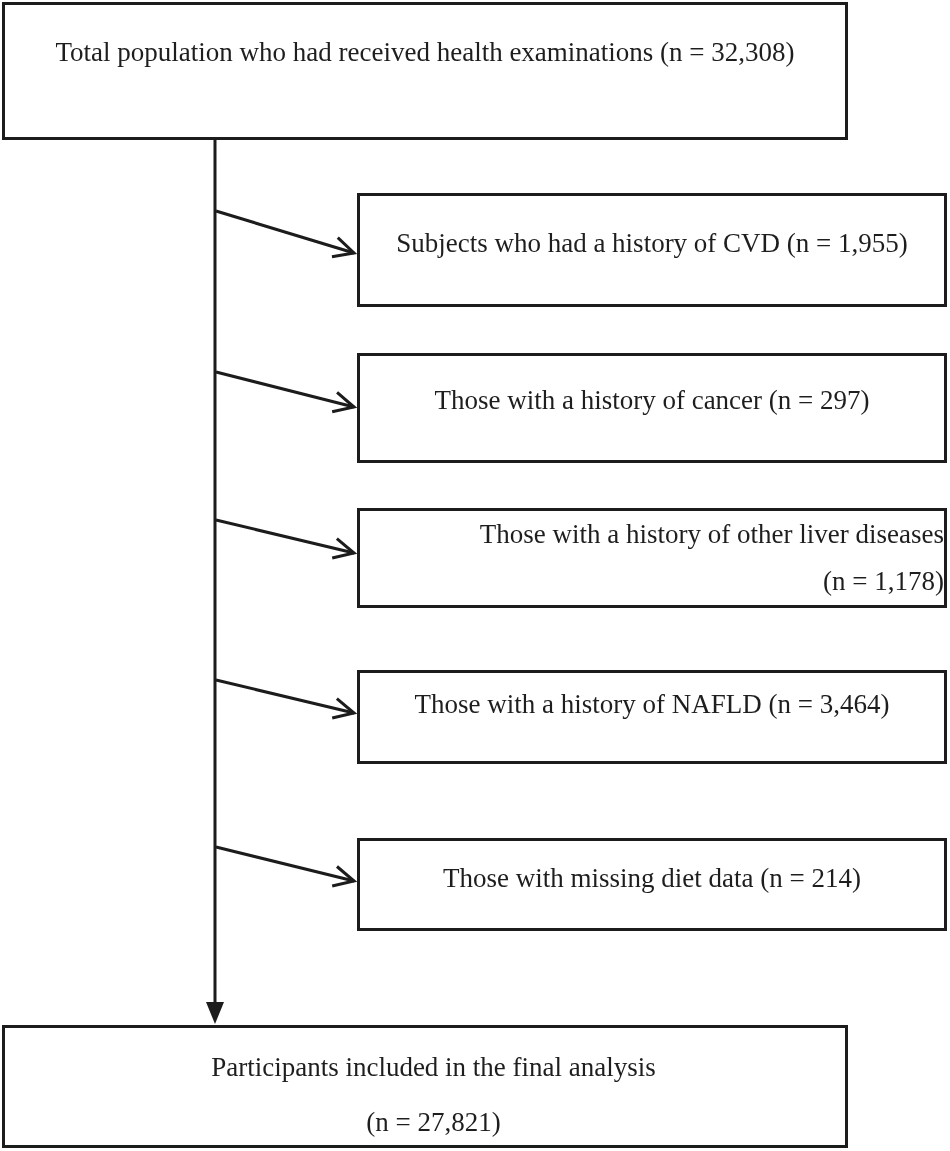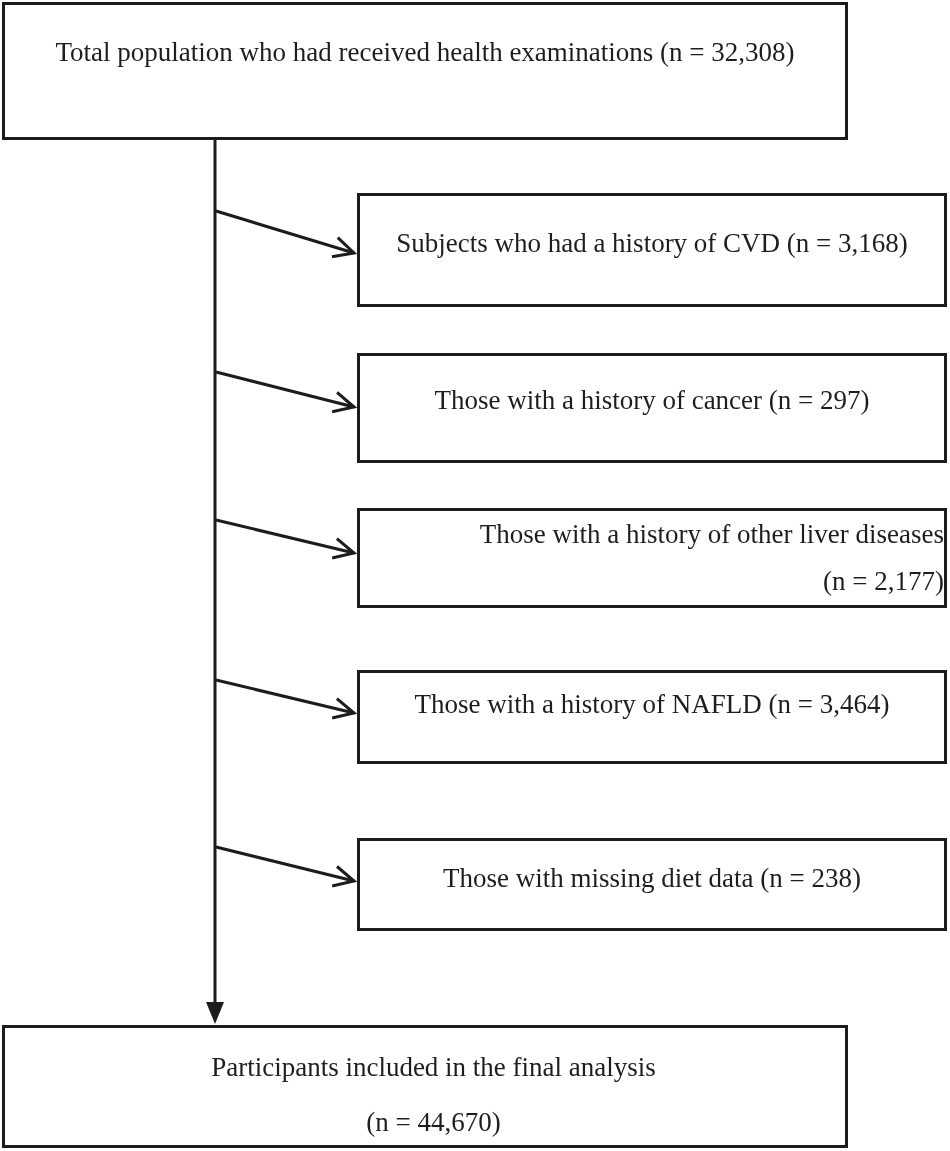--- a/index.html
+++ b/index.html
@@ -70,38 +70,38 @@
     <line x1="216" y1="520" x2="354" y2="553" stroke="#1c1c1c" stroke-width="3" marker-end="url(#openArrow)"></line>
     <line x1="216" y1="680" x2="354" y2="713" stroke="#1c1c1c" stroke-width="3" marker-end="url(#openArrow)"></line>
     <line x1="216" y1="847" x2="354" y2="881" stroke="#1c1c1c" stroke-width="3" marker-end="url(#openArrow)"></line>
   </svg>
 
   <div class="box" id="box-total">
     <span>Total population who had received health examinations (n = 32,308)</span>
   </div>
 
   <div class="box" id="box-excl-cvd">
-    <span>Subjects who had a history of CVD (n = 3,168)</span>
+    <span>Subjects who had a history of CVD (n = 1,955)</span>
   </div>
 
   <div class="box" id="box-excl-cancer">
     <span>Those with a history of cancer (n = 297)</span>
   </div>
 
   <div class="box" id="box-excl-liver">
     <span class="line1">Those with a history of other liver diseases</span>
-    <span class="line2">(n = 2,177)</span>
+    <span class="line2">(n = 1,178)</span>
   </div>
 
   <div class="box" id="box-excl-nafld">
     <span>Those with a history of NAFLD (n = 3,464)</span>
   </div>
 
   <div class="box" id="box-excl-diet">
-    <span>Those with missing diet data (n = 238)</span>
+    <span>Those with missing diet data (n = 214)</span>
   </div>
 
   <div class="box" id="box-final">
     <span class="line1">Participants included in the final analysis</span>
-    <span class="line2">(n = 44,670)</span>
+    <span class="line2">(n = 27,821)</span>
   </div>
 
 </div>
 
 </body></html>

